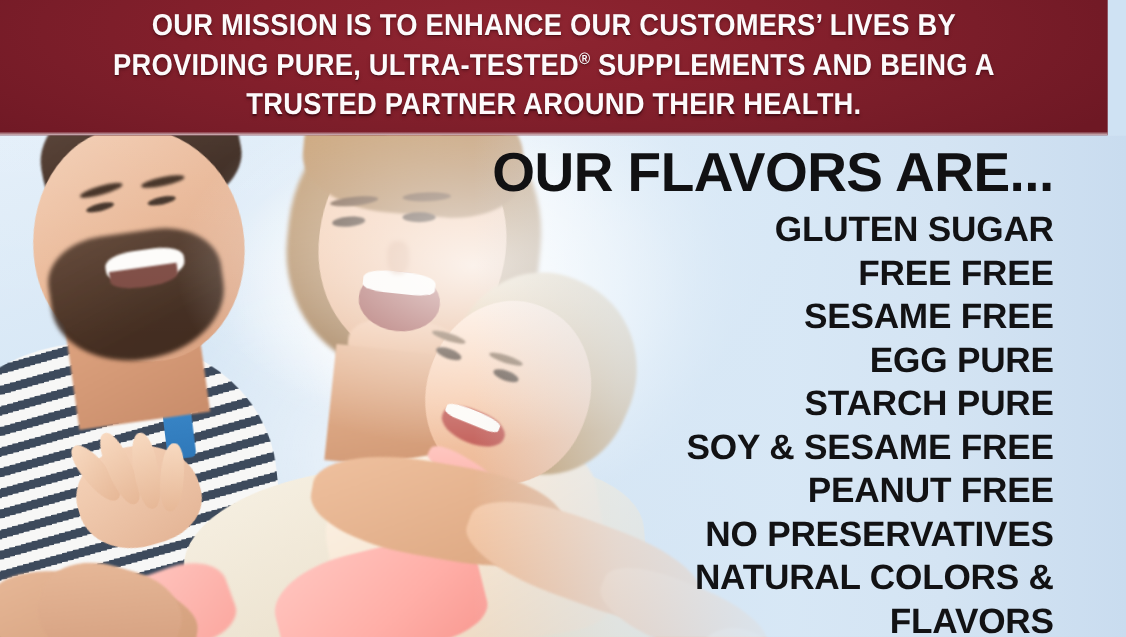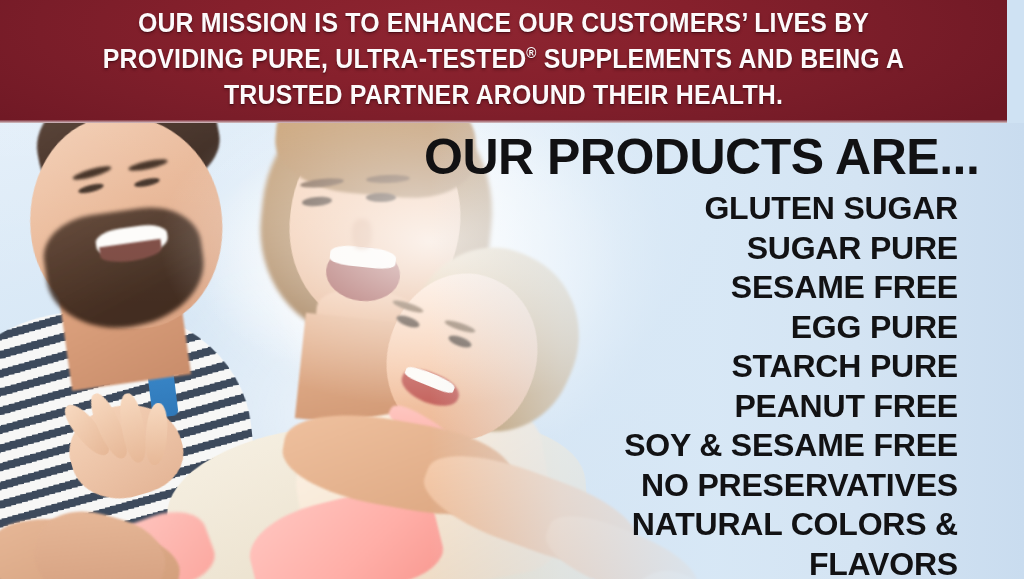--- a/index.html
+++ b/index.html
@@ -480,28 +480,28 @@
 
     <div class="photo-layer girl-arm"></div>
     <div class="photo-layer girl-forearm"></div>
     <div class="photo-layer girl-hand"></div>
 
     <div class="photo-layer haze"></div>
     <div class="photo-layer photo-right-fade"></div>
   </div>
 
   <div id="products-panel">
-    <h1 id="products-heading">OUR PRODUCTS ARE...</h1>
+    <h1 id="products-heading">OUR FLAVORS ARE...</h1>
     <ul id="products-list">
         <li>GLUTEN SUGAR</li>
-        <li>SUGAR PURE</li>
+        <li>FREE FREE</li>
         <li>SESAME FREE</li>
         <li>EGG PURE</li>
         <li>STARCH PURE</li>
+        <li>SOY &amp; SESAME FREE</li>
         <li>PEANUT FREE</li>
-        <li>SOY &amp; SESAME FREE</li>
         <li>NO PRESERVATIVES</li>
         <li>NATURAL COLORS &amp;</li>
         <li>FLAVORS</li>
       </ul>
   </div>
 
 </div>
 
 </body></html>

